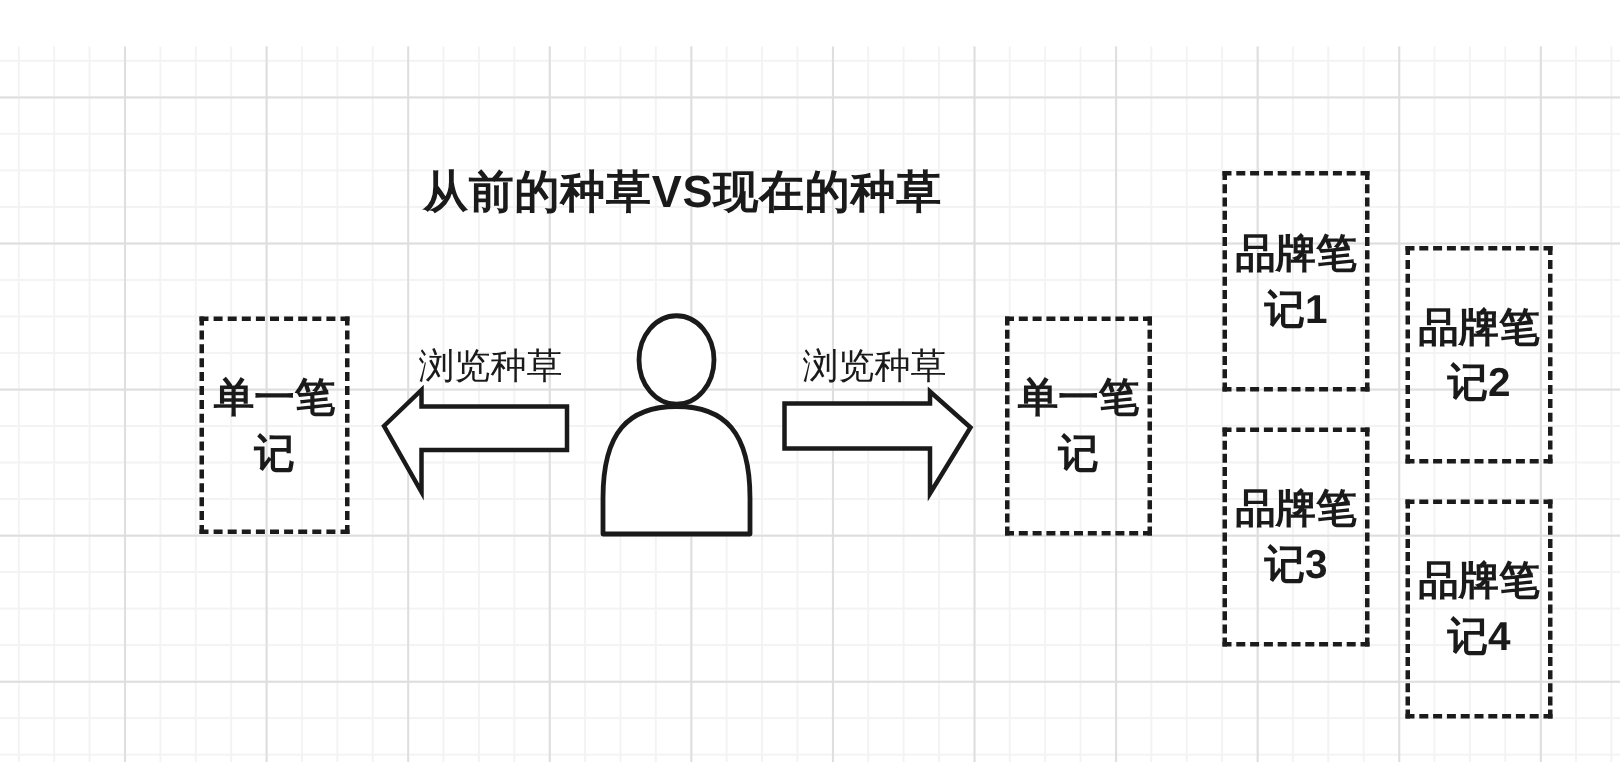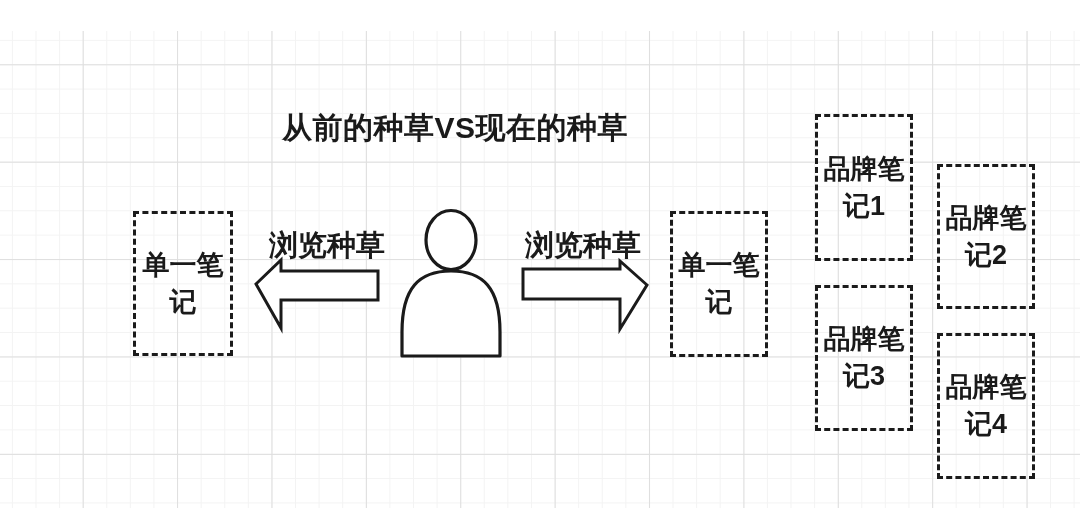--- a/index.html
+++ b/index.html
@@ -37,21 +37,21 @@
     background:transparent;
   }
   .box-left-note {left:133px;top:180px;width:100px;height:145px;}
   .box-right-note{left:670px;top:180px;width:98px; height:146px;}
   .box-brand-1{left:815px;top:83px; width:98px;height:147px;}
   .box-brand-2{left:937px;top:133px;width:98px;height:145px;}
   .box-brand-3{left:815px;top:254px;width:98px;height:146px;}
   .box-brand-4{left:937px;top:302px;width:98px;height:146px;}
   .arrow-label{
     position:absolute;width:170px;text-align:center;
-    font-size:29px;font-weight:700;line-height:30px;white-space:nowrap;
+    font-size:24px;font-weight:400;line-height:30px;white-space:nowrap;
   }
   .label-left {left:242px;top:199px;}
   .label-right{left:498px;top:199px;}
 </style>
 </head>
 <body>
 
 <div class="canvas">
 
   <svg class="shapes" viewBox="0 0 1080 508">

